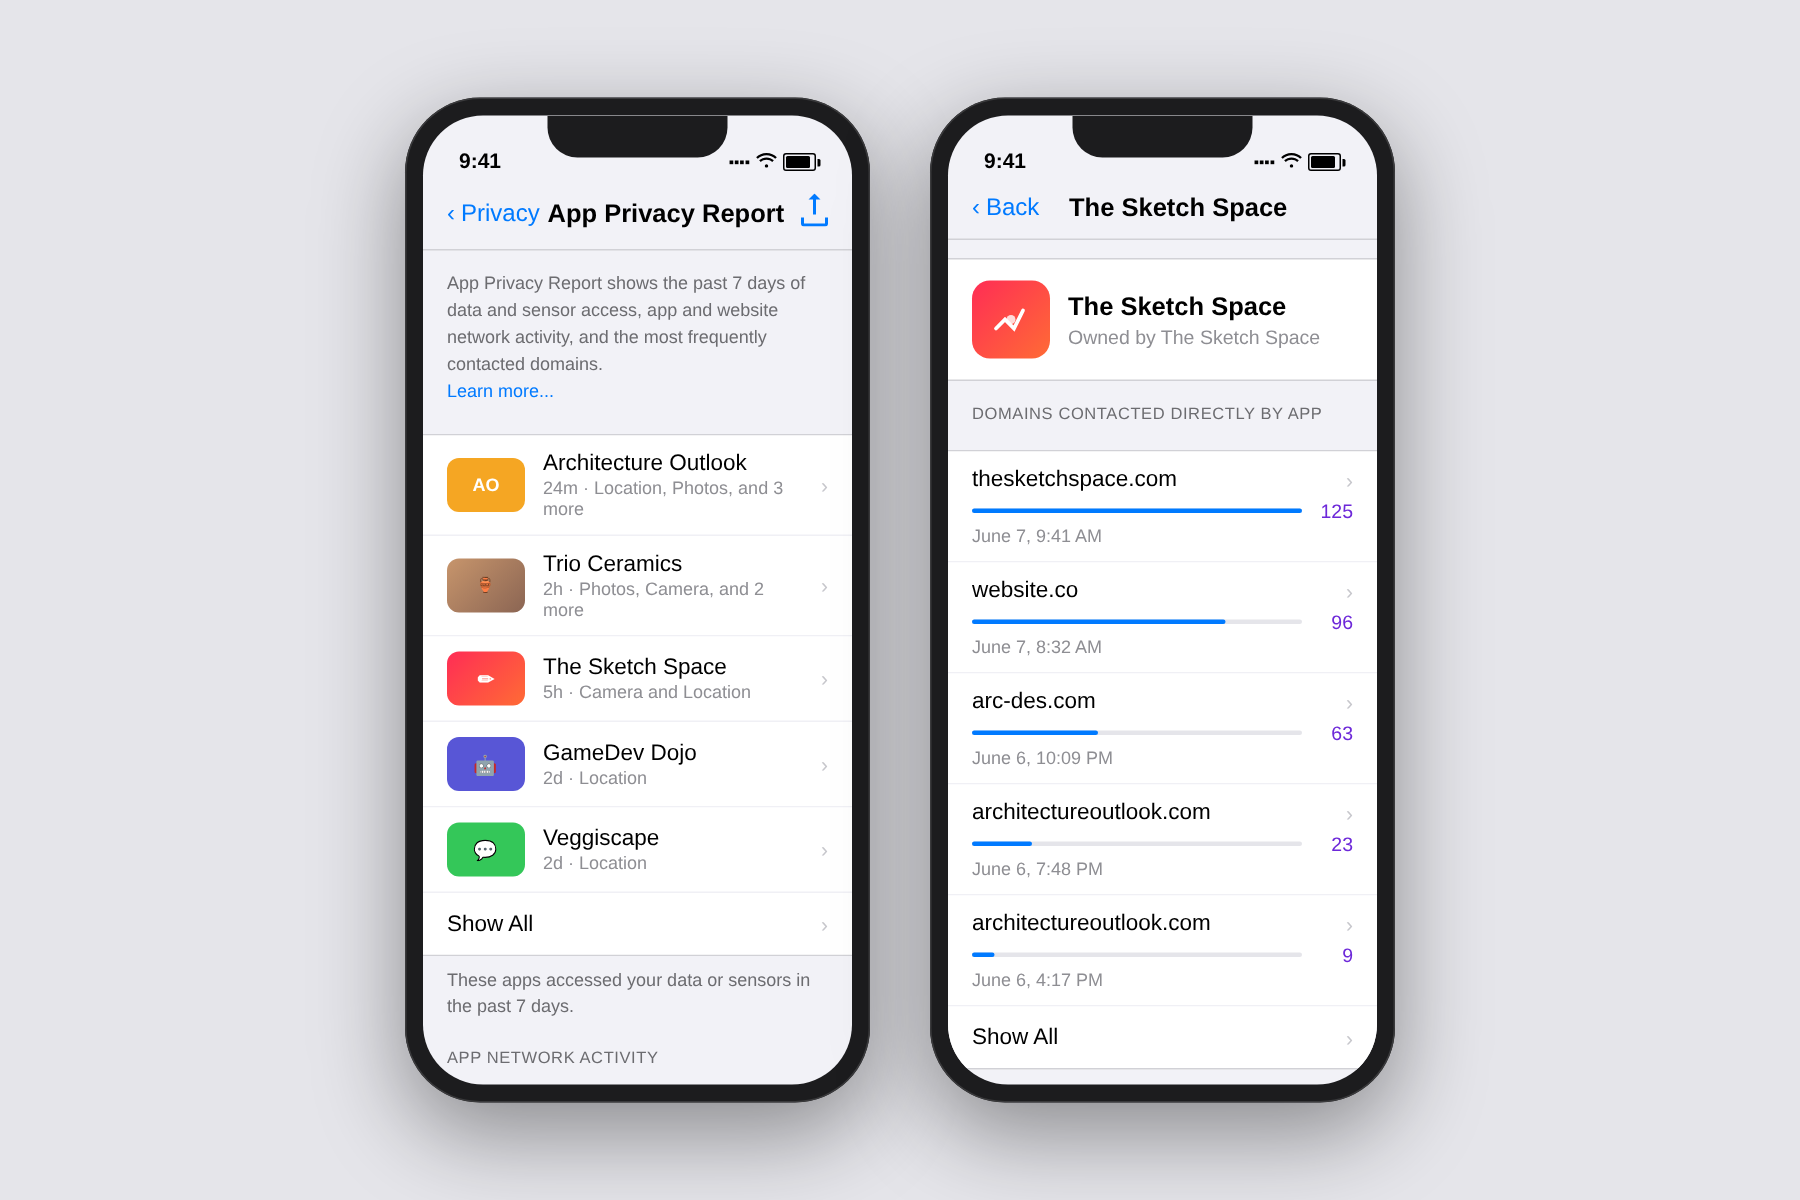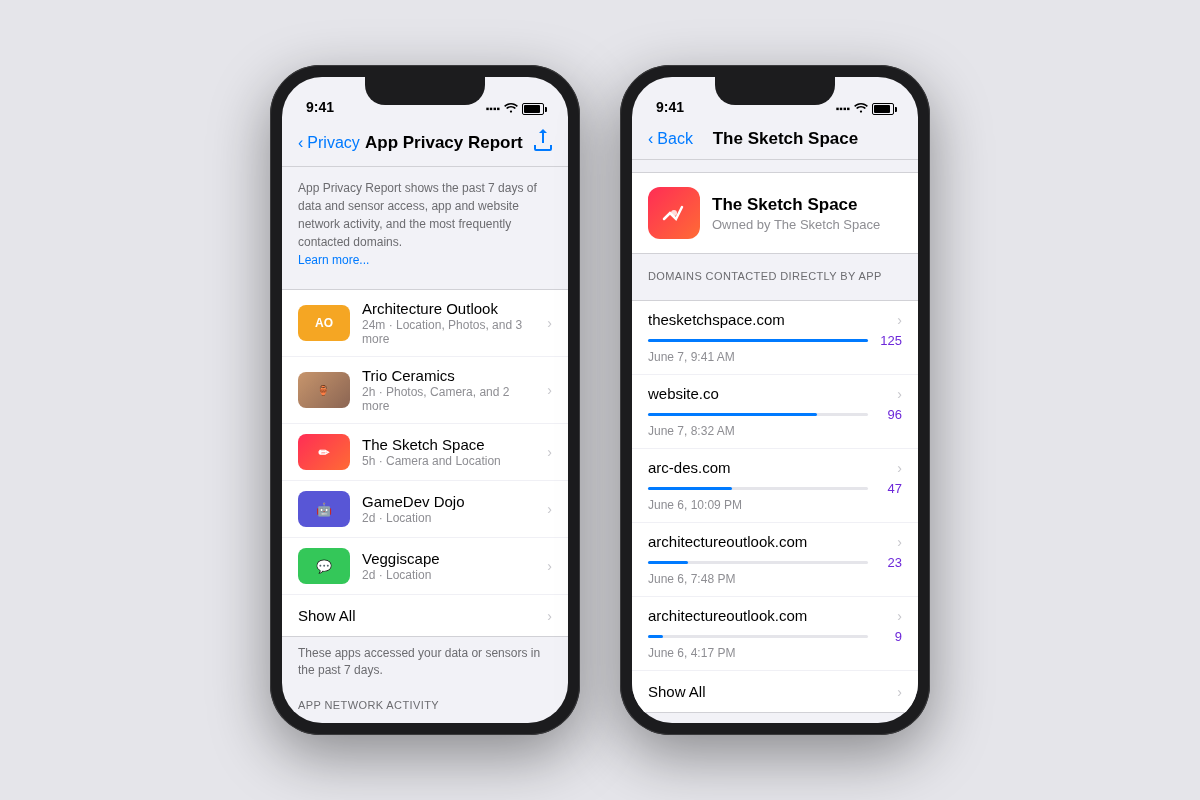--- a/index.html
+++ b/index.html
@@ -509,21 +509,21 @@
 
             <div class="domain-item">
               <div class="domain-header-row">
                 <span class="domain-name">arc-des.com</span>
                 <span class="domain-chevron">›</span>
               </div>
               <div class="domain-bar-row">
                 <div class="domain-bar-track">
                   <div class="domain-bar-fill" style="width:38%;"></div>
                 </div>
-                <span class="domain-count">47</span>
+                <span class="domain-count">63</span>
               </div>
               <div class="domain-date">June 6, 10:09 PM</div>
             </div>
 
             <div class="domain-item">
               <div class="domain-header-row">
                 <span class="domain-name">architectureoutlook.com</span>
                 <span class="domain-chevron">›</span>
               </div>
               <div class="domain-bar-row">

